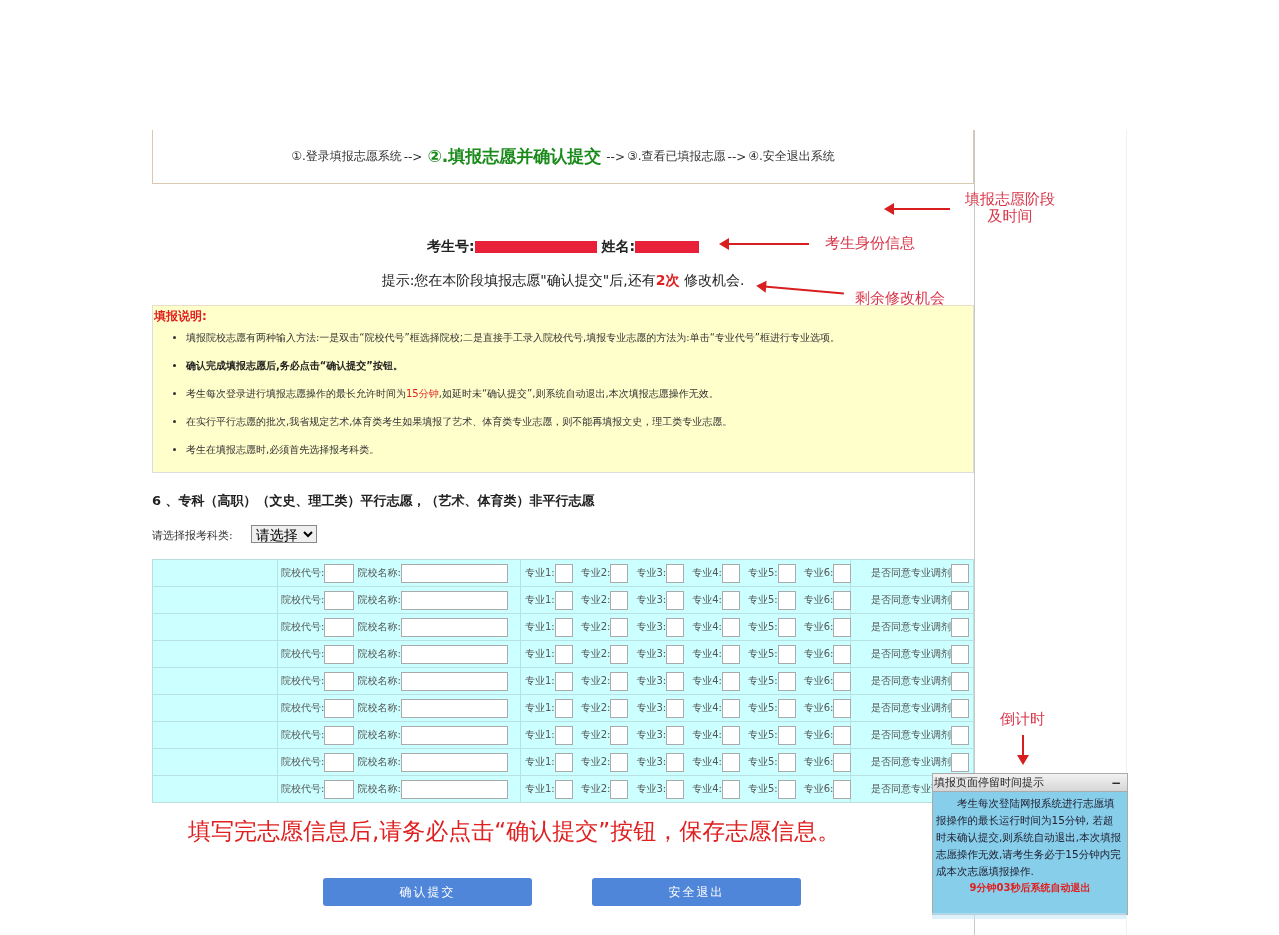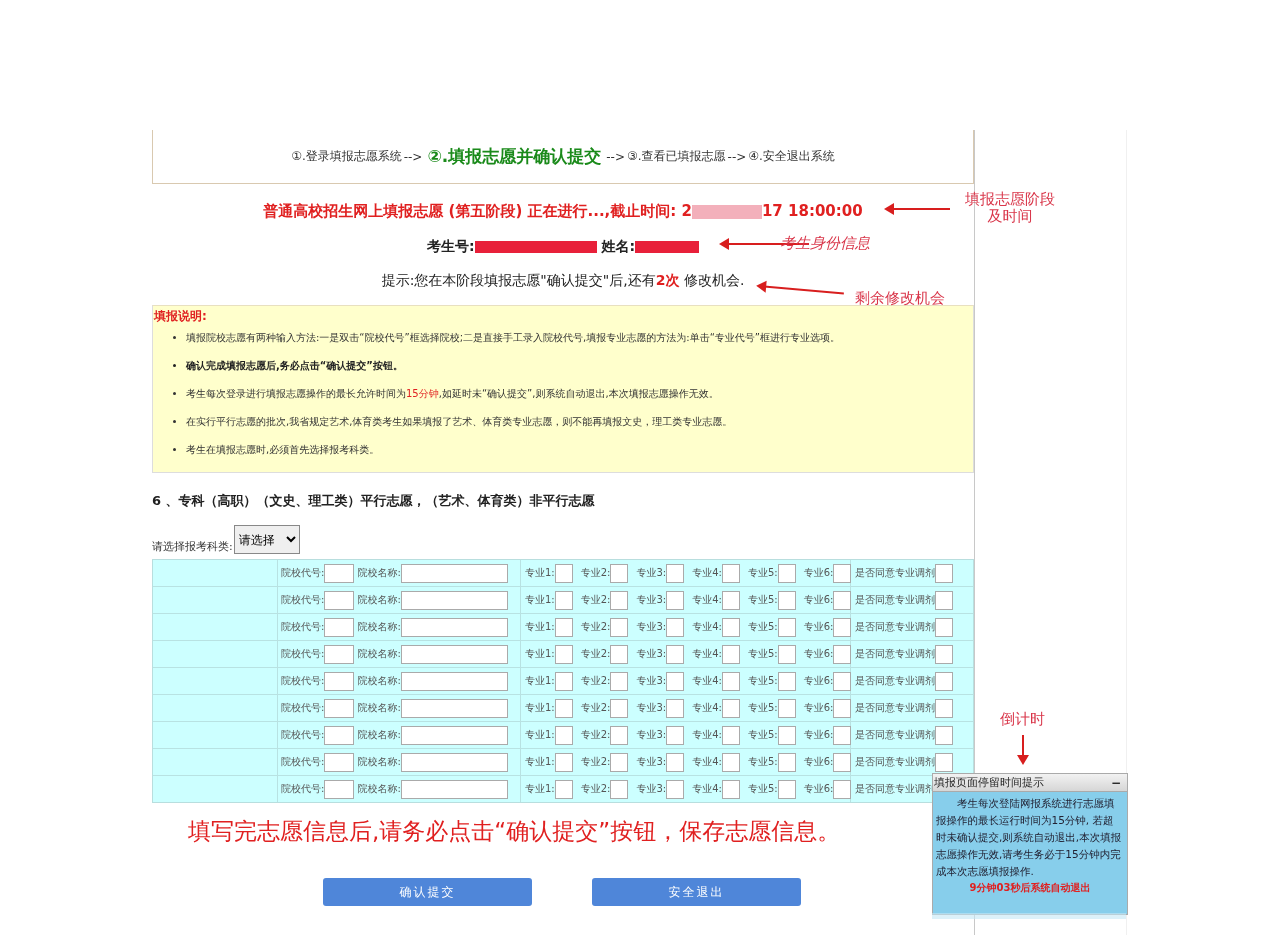--- a/index.html
+++ b/index.html
@@ -26,29 +26,29 @@
   .notice { position:absolute; left:0; top:175px; width:820px; height:166px;
             background:#ffffcc; border:1px solid #ddd; border-top:1px solid #e8e0c0; }
   .notice-title { color:#e02020; font-weight:bold; font-size:12px; margin:2px 0 0 1px; }
   .notice ul { margin:6px 0 0 0; padding-left:33px; font-size:10px; color:#333; }
   .notice li { margin-bottom:14px; line-height:14px; }
   .notice li.strong { font-weight:bold; color:#222; }
   .notice .red { color:#e02020; font-weight:normal; }
 
   .section-title { position:absolute; left:0; top:362px; font-size:13px; font-weight:bold; color:#222; }
   .category { position:absolute; left:0; top:395px; font-size:11px; color:#333; display:flex; align-items:flex-end; }
-  .category select { font-size:12px; height:29px; width:66px; margin-left:1px; border:1px solid #888; padding:0; }
+  .category select { font-size:14px; height:18px; width:66px; margin-left:18px; border:1px solid #888; padding:0; }
 
   .grid { position:absolute; left:0; top:429px; width:820px; background:#ccffff; border:1px solid #b8dede; }
   .grow { height:26px; display:flex; align-items:center; border-bottom:1px solid #b8e2e2; font-size:10px; color:#555; }
   .grow:last-child { border-bottom:none; }
   .c-blank { width:124px; height:100%; border-right:1px solid #b8e2e2; }
   .c-school { width:243px; height:100%; display:flex; align-items:center; padding-left:3px; border-right:1px solid #b8e2e2; box-sizing:border-box; }
   .c-majors { width:330px; height:100%; display:flex; align-items:center; padding-left:4px; border-right:1px solid #b8e2e2; box-sizing:border-box; }
-  .c-adjust { flex:1; height:100%; display:flex; align-items:center; padding-left:4px; box-sizing:border-box; }
+  .c-adjust { flex:1; height:100%; display:flex; align-items:center; padding-left:20px; box-sizing:border-box; }
   .grow input { border:1px solid #aaa; background:#fff; height:19px; box-sizing:border-box; margin:0 3px 0 0; padding:0; }
   .in-code { width:30px; }
   .in-name { width:107px; }
   .in-major { width:18px; margin-right:8px !important; }
   .in-adjust { width:18px; }
   .grow label { white-space:nowrap; }
 
   .big-note { position:absolute; left:36px; top:686px; font-size:23px; color:#e02020; white-space:nowrap; }
   .btn { position:absolute; top:748px; width:209px; height:28px; background:#4f86d9; color:#fff; border:none; border-radius:3px;
          font-size:12px; letter-spacing:2px; font-family:"DejaVu Sans","Liberation Sans",sans-serif; }
@@ -81,23 +81,20 @@
   <div class="steps">
     <span>①.登录填报志愿系统</span>
     <span class="sep">--&gt;</span>
     <span class="step-current">②.填报志愿并确认提交</span>
     <span class="sep">--&gt;</span>
     <span>③.查看已填报志愿</span>
     <span class="sep">--&gt;</span>
     <span>④.安全退出系统</span>
   </div>
 
-  <div class="deadline">
-    <span>普通高校招生网上填报志愿 (第五阶段) 正在进行...,截止时间: </span><span>2</span><span class="blur" style="width:70px"></span><span>17 18:00:00</span>
-  </div>
 
   <div class="identity">
     <span>考生号:</span><span class="redact" style="width:122px"></span>
     <span>姓名:</span><span class="redact" style="width:64px"></span>
   </div>
 
   <div class="hint">
     <span>提示:您在本阶段填报志愿"确认提交"后,还有</span><span class="count">2次</span><span> 修改机会.</span>
   </div>
 
@@ -373,21 +370,21 @@
   <button class="btn btn-submit">确认提交</button>
 </div>
 
 <div class="arrow" style="left:892px; top:208px; width:58px;"></div>
 <div class="annot" style="left:965px; top:191px; line-height:17px; text-align:center;">
   <div>填报志愿阶段</div>
   <div>及时间</div>
 </div>
 
 <div class="arrow" style="left:727px; top:243px; width:82px;"></div>
-<div class="annot" style="left:780px; top:234px;font-style:italic;">考生身份信息</div>
+<div class="annot" style="left:825px; top:234px;">考生身份信息</div>
 
 <div class="arrow" style="left:764px; top:289px; width:80px; transform:rotate(5deg);"></div>
 <div class="annot" style="left:855px; top:289px;">剩余修改机会</div>
 
 <div class="annot" style="left:1000px; top:710px;">倒计时</div>
 <div class="down-arrow"></div>
 
 <div class="timer">
   <div class="timer-head">
     <span>填报页面停留时间提示</span>

